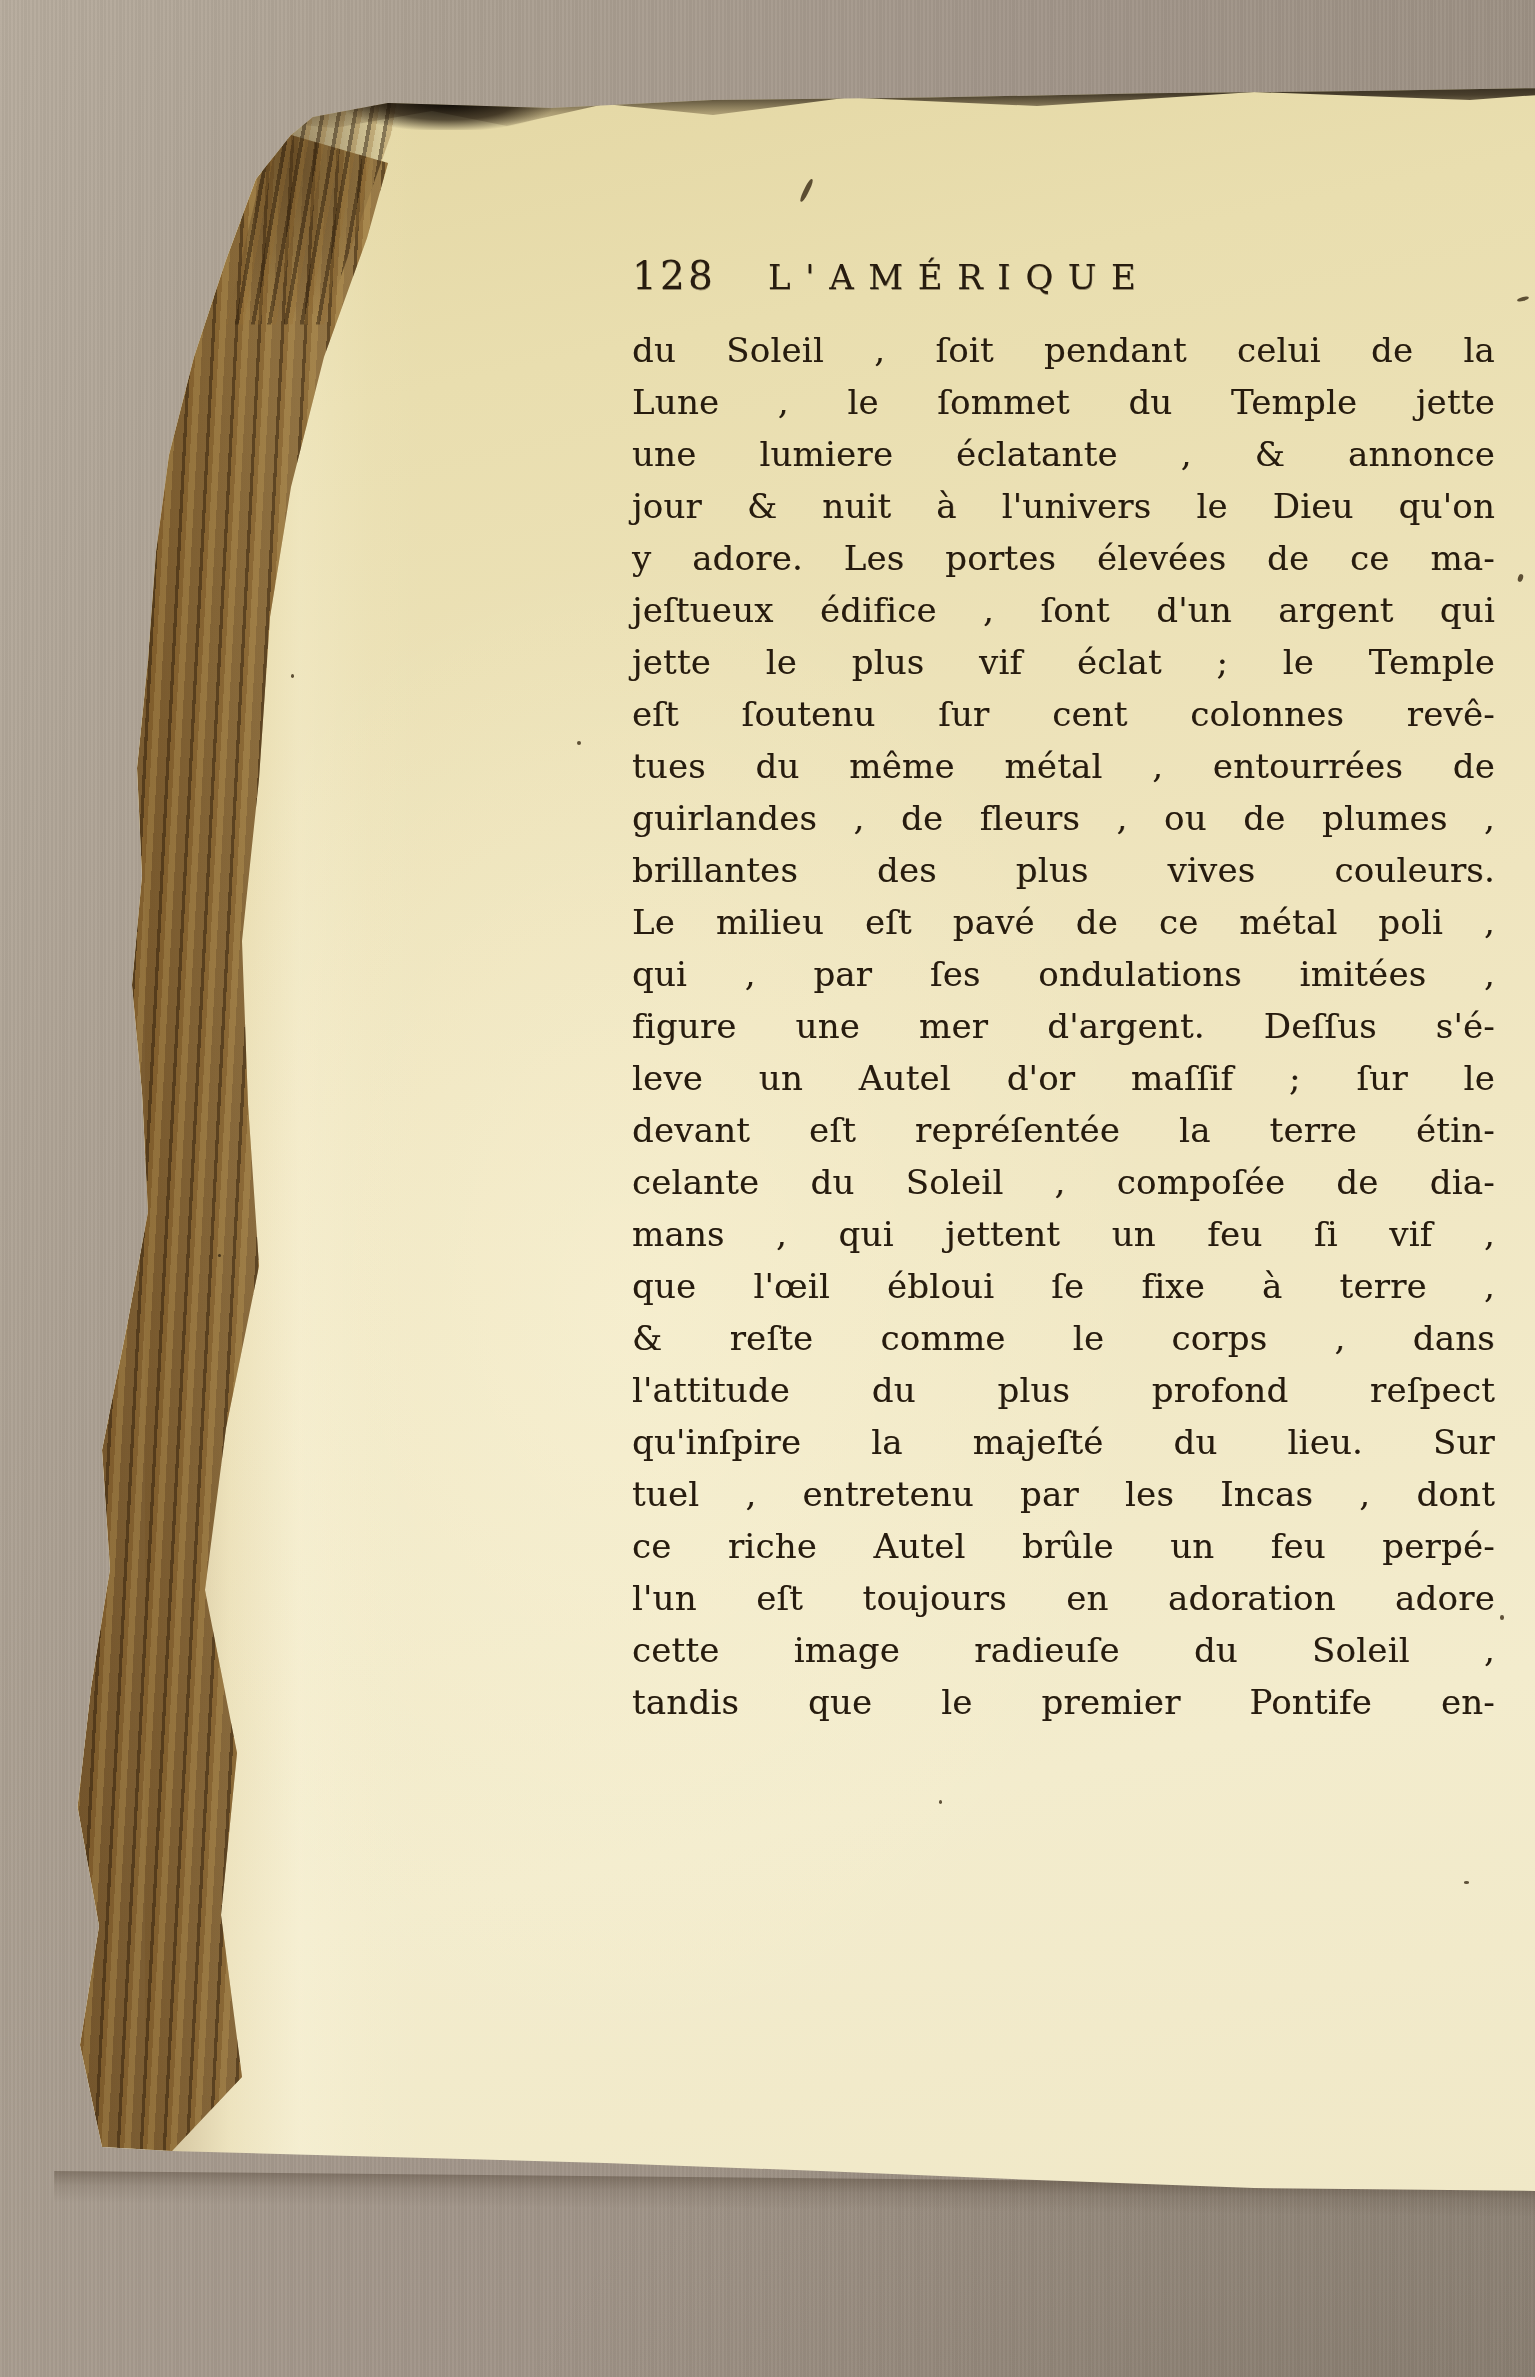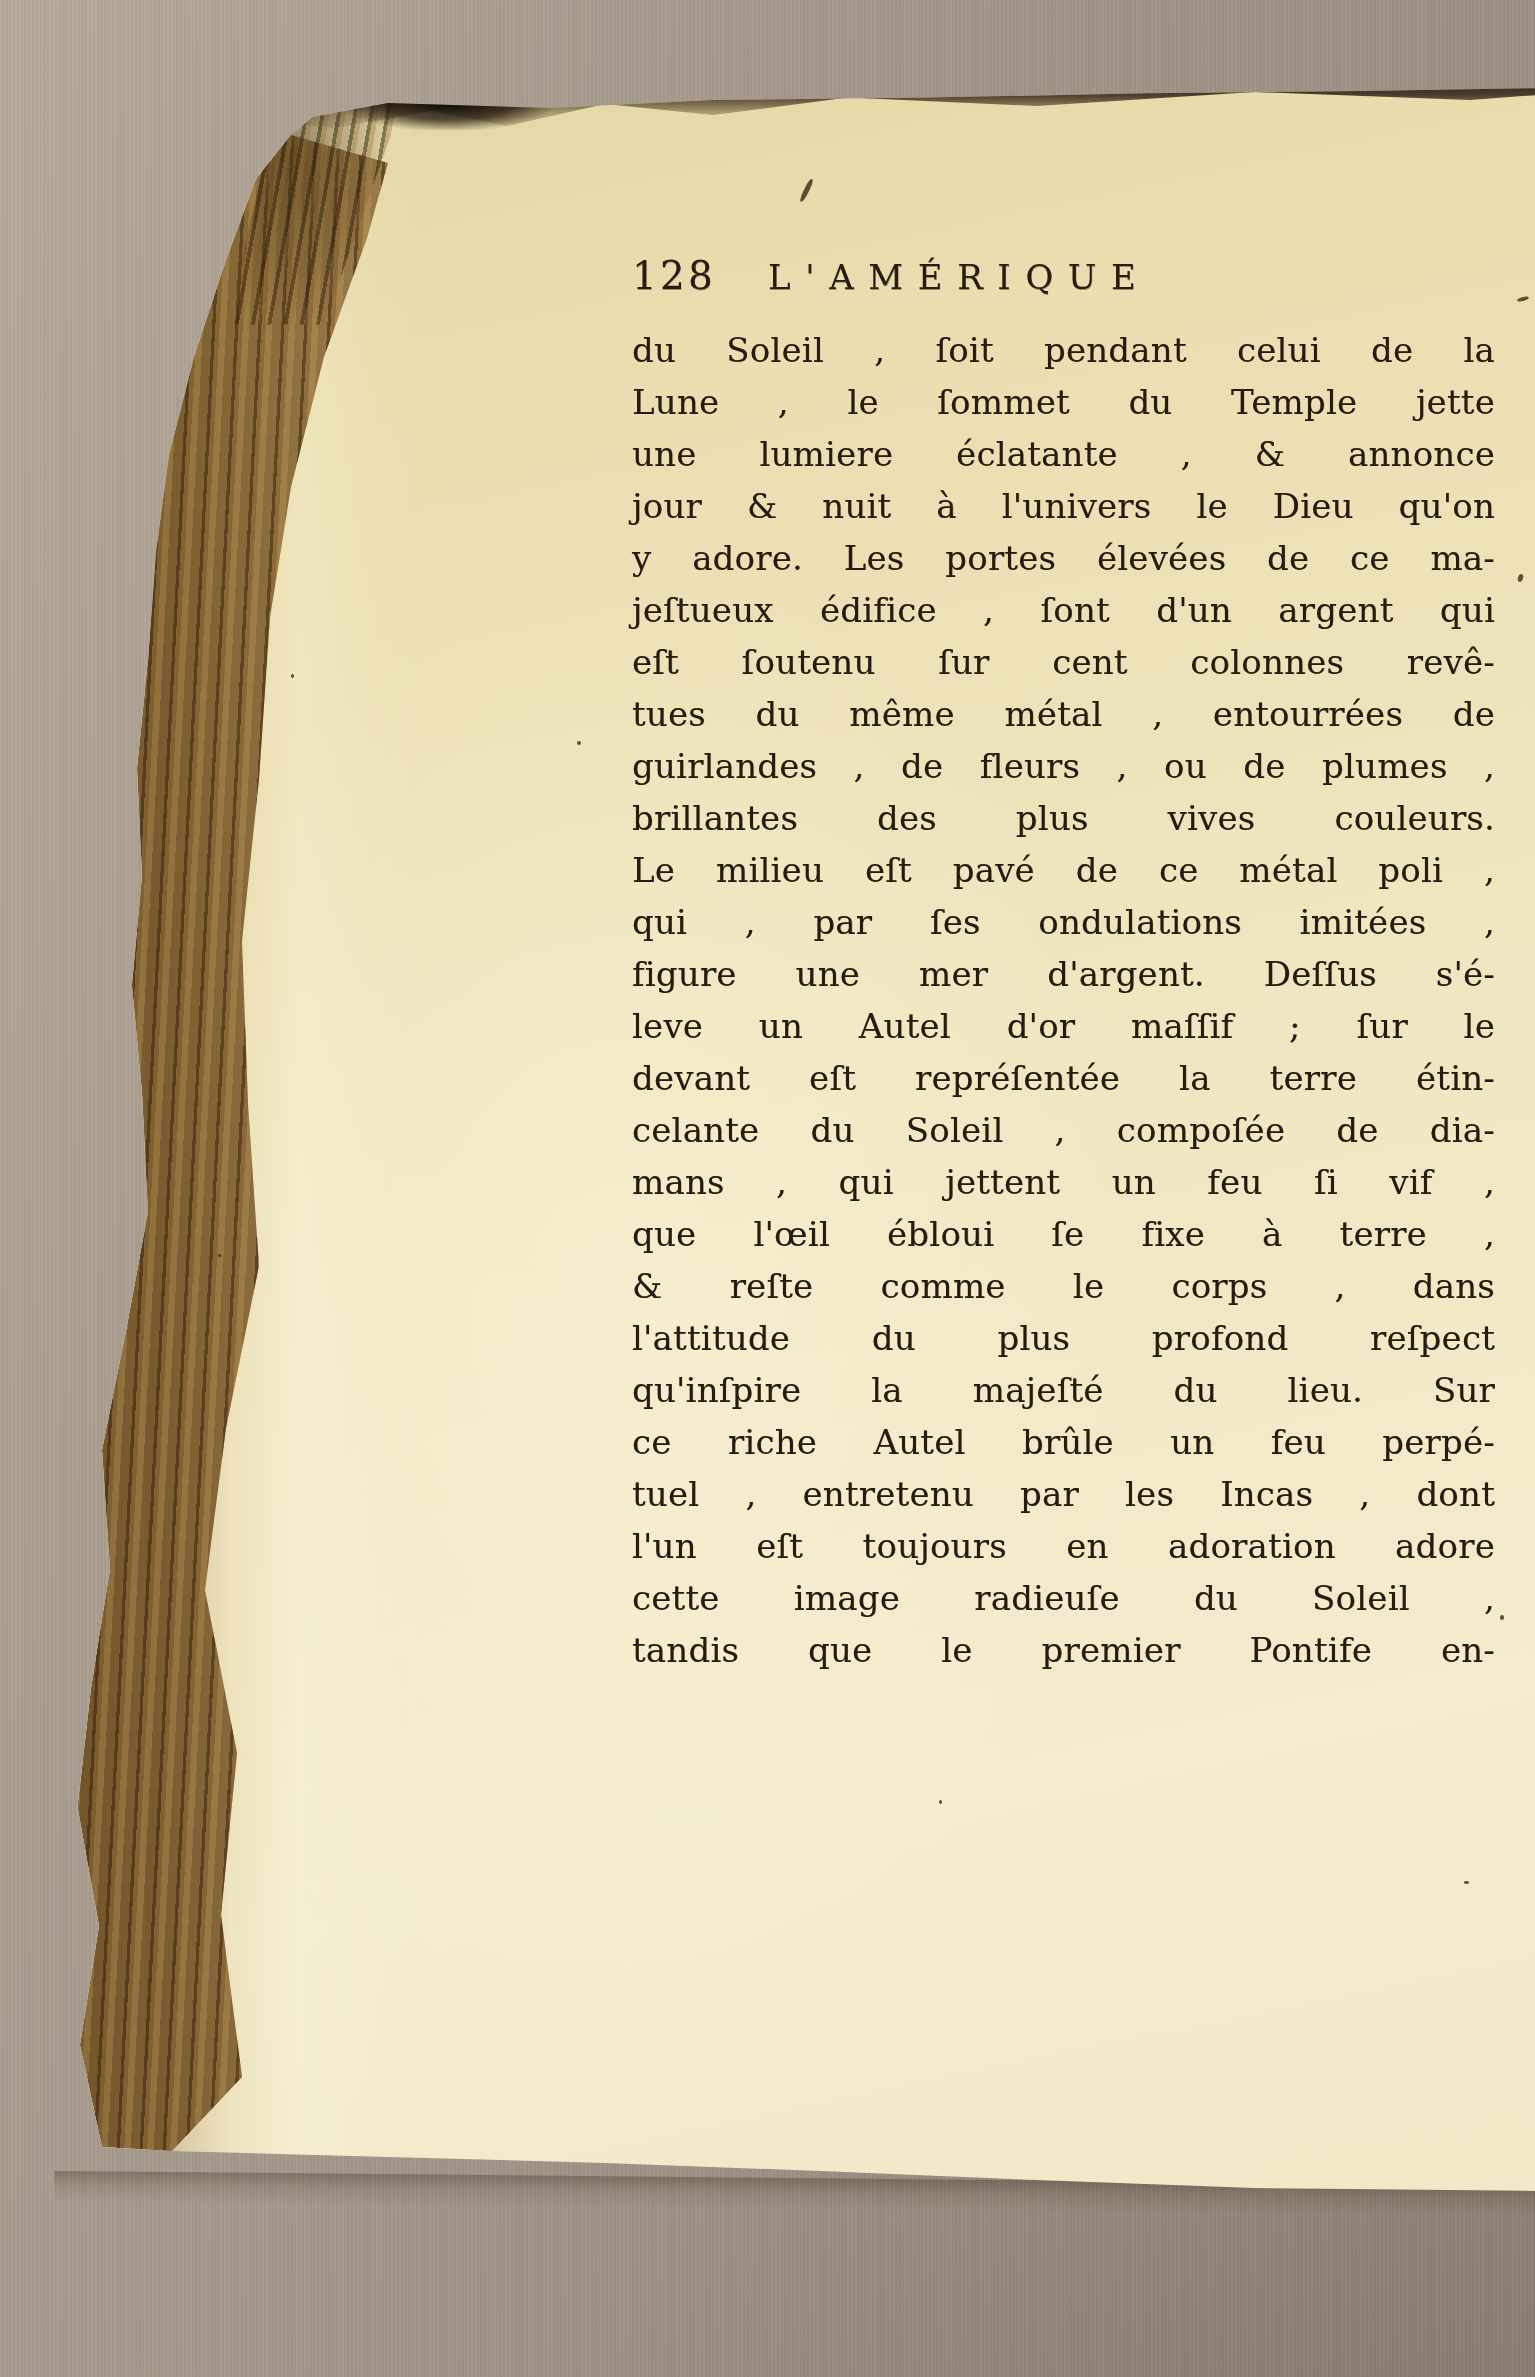--- a/index.html
+++ b/index.html
@@ -143,37 +143,38 @@
       <span class="running-title">L'AMÉRIQUE</span>
     </div>
 
     <div class="bodytext">
       <div class="line">du Soleil , ſoit pendant celui de la</div>
       <div class="line">Lune , le ſommet du Temple jette</div>
       <div class="line">une lumiere éclatante , &amp; annonce</div>
       <div class="line">jour &amp; nuit à l'univers le Dieu qu'on</div>
       <div class="line">y adore. Les portes élevées de ce ma-</div>
       <div class="line">jeſtueux édifice , ſont d'un argent qui</div>
+      <div class="line">jette le plus vif éclat ; le Temple</div>
       <div class="line">eſt ſoutenu ſur cent colonnes revê-</div>
       <div class="line">tues du même métal , entourrées de</div>
       <div class="line">guirlandes , de fleurs , ou de plumes ,</div>
       <div class="line">brillantes des plus vives couleurs.</div>
       <div class="line">Le milieu eſt pavé de ce métal poli ,</div>
       <div class="line">qui , par ſes ondulations imitées ,</div>
       <div class="line">figure une mer d'argent. Deſſus s'é-</div>
       <div class="line">leve un Autel d'or maſſif ; ſur le</div>
       <div class="line">devant eſt repréſentée la terre étin-</div>
       <div class="line">celante du Soleil , compoſée de dia-</div>
       <div class="line">mans , qui jettent un feu ſi vif ,</div>
       <div class="line">que l'œil ébloui ſe fixe à terre ,</div>
       <div class="line">&amp; reſte comme le corps , dans</div>
       <div class="line">l'attitude du plus profond reſpect</div>
       <div class="line">qu'inſpire la majeſté du lieu. Sur</div>
+      <div class="line">tuel , entretenu par les Incas , dont</div>
       <div class="line">ce riche Autel brûle un feu perpé-</div>
-      <div class="line">tuel , entretenu par les Incas , dont</div>
       <div class="line">l'un eſt toujours en adoration adore</div>
       <div class="line">cette image radieuſe du Soleil ,</div>
       <div class="line">tandis que le premier Pontife en-</div>
     </div>
 
     <div class="speck" style="left:740px;top:102px;width:5.4px;height:25px;transform:rotate(26deg);border-radius:40%;"></div>
     <div class="speck" style="left:1453px;top:221px;width:12px;height:4.3px;transform:rotate(-14deg);"></div>
     <div class="speck" style="left:513px;top:665px;width:4.3px;height:4.3px;"></div>
     <div class="speck" style="left:1454px;top:498px;width:4.9px;height:8px;transform:rotate(18deg);"></div>
     <div class="speck" style="left:227px;top:598px;width:3.2px;height:3.8px;"></div>

